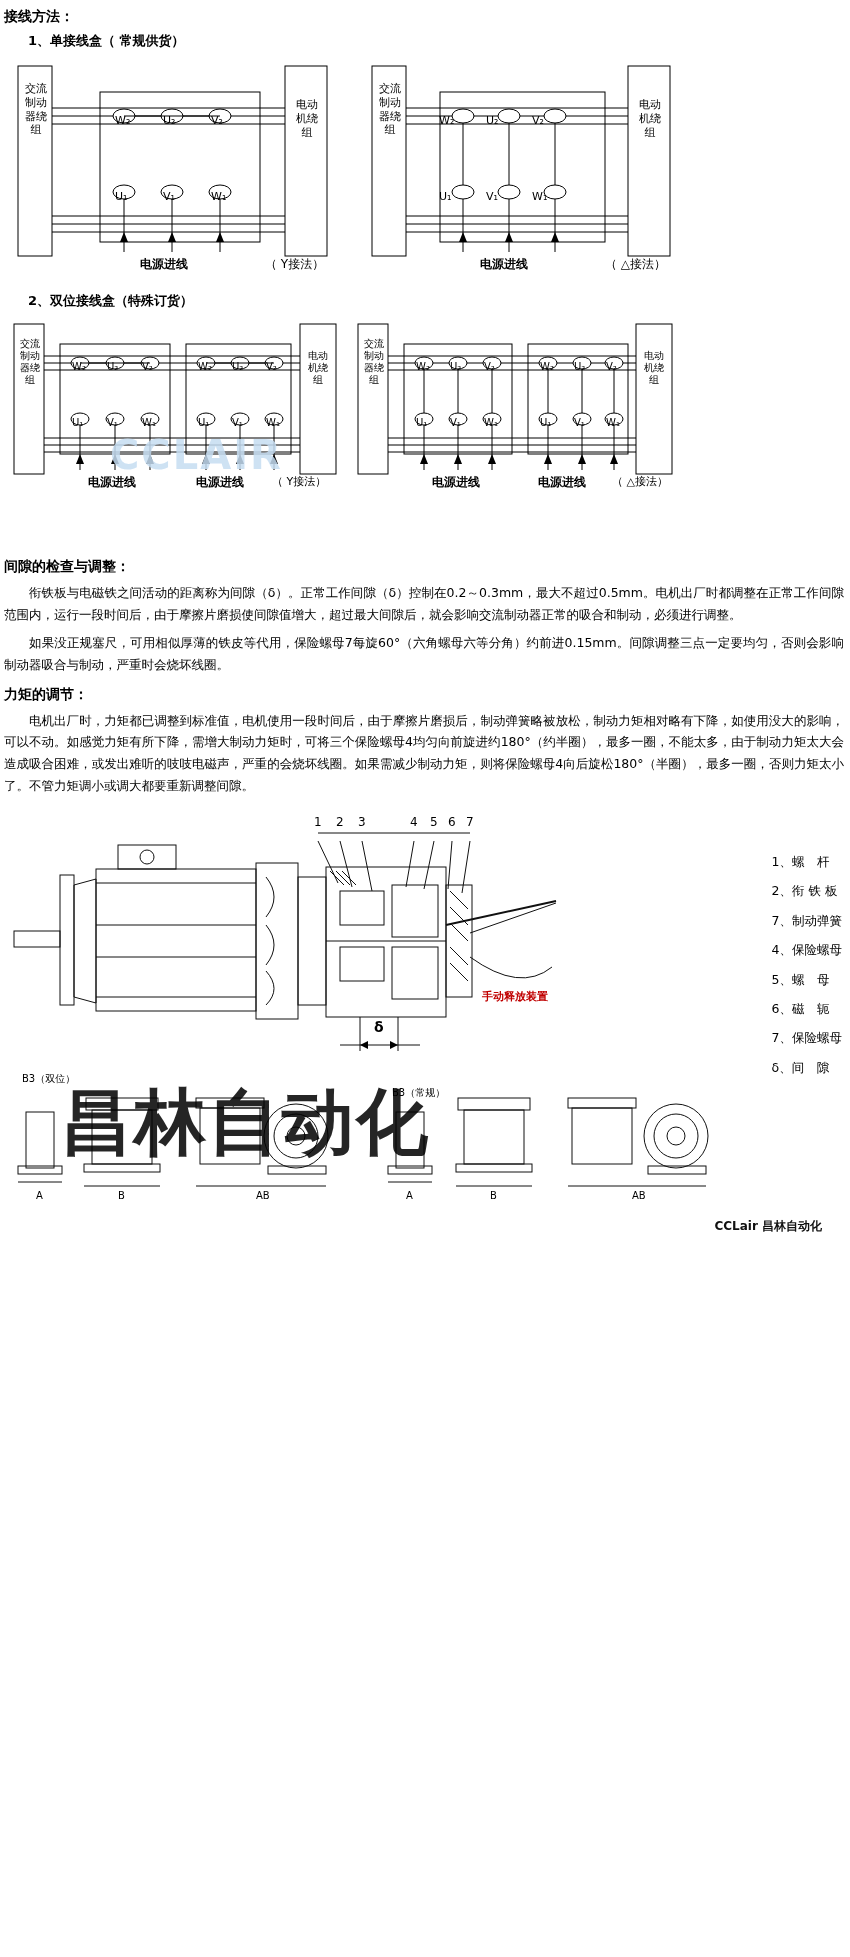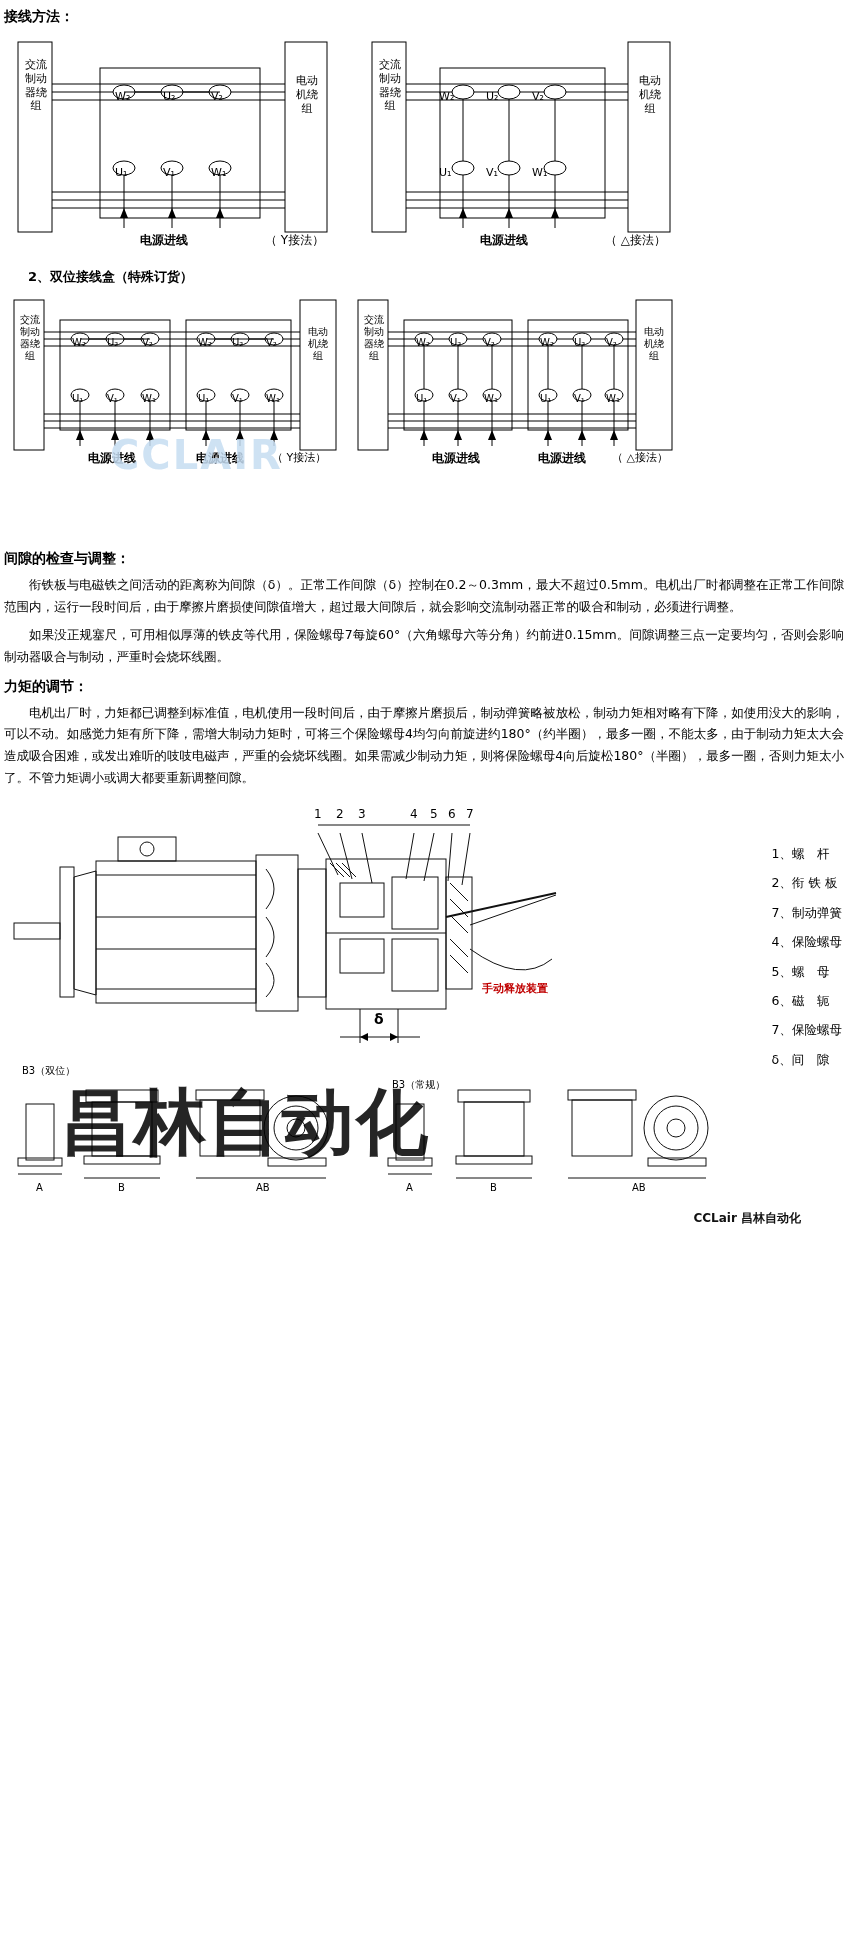--- a/index.html
+++ b/index.html
@@ -39,30 +39,31 @@
   
   .drawing{position:relative;margin-top:10px;}
   .legend{position:absolute;right:8px;top:40px;font-size:12.5px;line-height:2.35;}
   .legend div{white-space:nowrap;}
 
   .bottomviews{position:relative;margin-top:4px;}
   .bv-label{font-size:10px;}
 
   .footer{
     text-align:right;font-size:12px;font-weight:bold;
-    padding:4px 49px 6px 0;color:#111;
+    padding:4px 28px 6px 0;color:#111;
   }
   .manual-label{font-size:11px;color:#c00000;font-weight:bold;}
 </style>
 </head>
 <body>
 
 <div class="page">
 
   <div class="h-title">接线方法：</div>
+  <div class="sub-title">1、单接线盒（ 常规供货）</div>
 
   <div class="diagram-wrap">
     <svg class="diagram-svg" width="850" height="230" viewBox="0 0 850 230">
       <g stroke="#000" fill="none" stroke-width="1">
 
         <rect x="18" y="10" width="34" height="190"></rect>
         <rect x="285" y="10" width="42" height="190"></rect>
 
         <line x1="52" y1="52" x2="285" y2="52"></line>
         <line x1="52" y1="60" x2="285" y2="60"></line>
@@ -259,21 +260,21 @@
     <div style="position:absolute;left:606px;top:45px;font-size:10px;">V₂</div>
     <div style="position:absolute;left:540px;top:101px;font-size:10px;">U₁</div>
     <div style="position:absolute;left:574px;top:101px;font-size:10px;">V₁</div>
     <div style="position:absolute;left:606px;top:101px;font-size:10px;">W₁</div>
     <div style="position:absolute;left:432px;top:158px;font-size:12px;font-weight:bold;">电源进线</div>
     <div style="position:absolute;left:538px;top:158px;font-size:12px;font-weight:bold;">电源进线</div>
     <div style="position:absolute;left:612px;top:158px;font-size:11px;">（ △接法）</div>
   </div>
 
 
-  <div class="sec-head" style="margin-top:58px;">间隙的检查与调整：</div>
+  <div class="sec-head" style="margin-top:42px;">间隙的检查与调整：</div>
   <div class="para">衔铁板与电磁铁之间活动的距离称为间隙（δ）。正常工作间隙（δ）控制在0.2～0.3mm，最大不超过0.5mm。电机出厂时都调整在正常工作间隙范围内，运行一段时间后，由于摩擦片磨损使间隙值增大，超过最大间隙后，就会影响交流制动器正常的吸合和制动，必须进行调整。</div>
   <div class="para">如果没正规塞尺，可用相似厚薄的铁皮等代用，保险螺母7每旋60°（六角螺母六等分角）约前进0.15mm。间隙调整三点一定要均匀，否则会影响制动器吸合与制动，严重时会烧坏线圈。</div>
 
   <div class="sec-head" style="margin-top:10px;">力矩的调节：</div>
   <div class="para">电机出厂时，力矩都已调整到标准值，电机使用一段时间后，由于摩擦片磨损后，制动弹簧略被放松，制动力矩相对略有下降，如使用没大的影响，可以不动。如感觉力矩有所下降，需增大制动力矩时，可将三个保险螺母4均匀向前旋进约180°（约半圈），最多一圈，不能太多，由于制动力矩太大会造成吸合困难，或发出难听的吱吱电磁声，严重的会烧坏线圈。如果需减少制动力矩，则将保险螺母4向后旋松180°（半圈），最多一圈，否则力矩太小了。不管力矩调小或调大都要重新调整间隙。</div>
 
   <div class="drawing">
     <svg width="850" height="255" viewBox="0 0 850 255">
       <g stroke="#111" fill="none" stroke-width="1">
 

